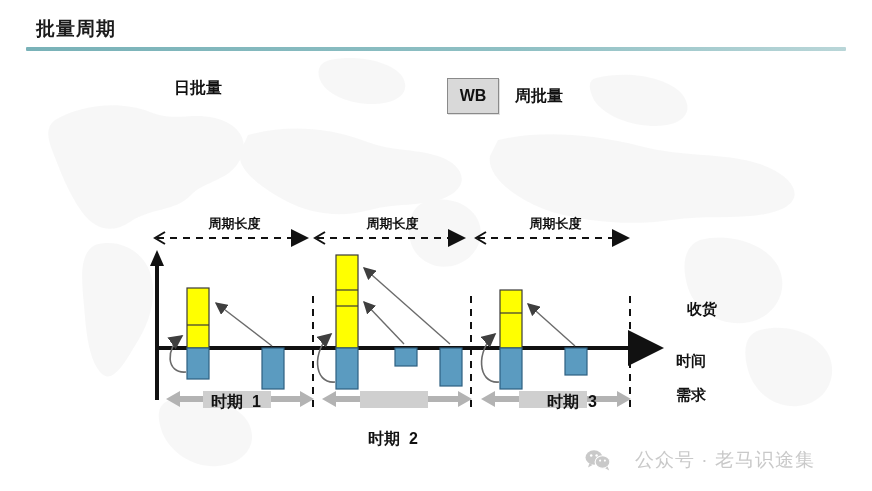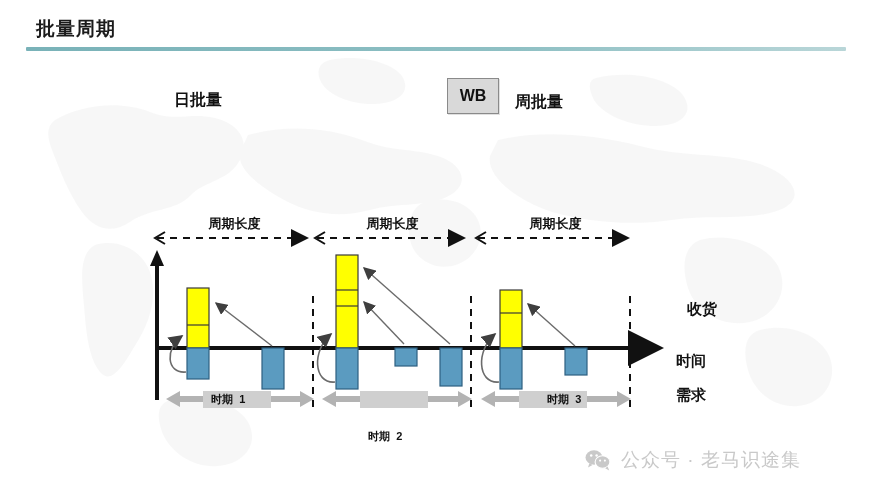--- a/index.html
+++ b/index.html
@@ -28,51 +28,51 @@
   
   .legend-item{position:absolute;display:flex;align-items:center;}
   .legend-badge{
     width:50px;height:34px;
     background:#d9d9d9;border:1px solid #8a8a8a;
     display:flex;align-items:center;justify-content:center;
     font-size:16px;font-weight:bold;color:#111;
     box-shadow:1px 1px 0 rgba(0,0,0,.12);
   }
   .legend-label{
-    margin-left:16px;font-size:16px;font-weight:bold;color:#111;white-space:nowrap;margin-top:12px;
+    margin-left:16px;font-size:16px;font-weight:bold;color:#111;white-space:nowrap;
   }
   #legend-tb{left:158px;top:78px;}
   #legend-mb{left:158px;top:126px;}
   #legend-wb{left:423px;top:78px;padding-left:24px;}
 
   
   #chart{position:absolute;left:0;top:0;width:872px;height:491px;}
 
   .cycle-label{
     position:absolute;font-size:13px;font-weight:bold;color:#111;
     white-space:nowrap;text-align:center;
   }
   .period-label{
-    position:absolute;font-size:11px;font-weight:bold;color:#111;
+    position:absolute;font-size:16px;font-weight:bold;color:#111;
     white-space:nowrap;
     text-align:center;
   }
   .axis-label{
     position:absolute;font-size:15px;font-weight:bold;color:#111;white-space:nowrap;
   }
   #label-shouhuo{left:676px;top:300px;margin-left:11px;}
   #label-shijian{left:676px;top:352px;font-family:Liberation Serif, serif;}
   #label-xuqiu{left:676px;top:386px;}
 
   
   #watermark{
     position:absolute;left:585px;top:447px;display:flex;align-items:center;
     color:#c9c9c9;font-size:19px;white-space:nowrap;
   }
-  #watermark .wm-text{margin-left:10px;letter-spacing:1px;}
+  #watermark .wm-text{margin-left:24px;letter-spacing:1px;}
 </style>
 </head>
 <body>
 
 <div id="slide">
 
   <svg id="map-watermark" viewBox="0 0 872 491" preserveAspectRatio="none" aria-hidden="true">
     <g fill="#f0f0f0">
       <path d="M55 120 C80 105,120 100,150 112 C175 122,190 112,215 118 C240 124,250 142,240 160
                C228 182,205 180,190 196 C176 211,150 208,130 222 C112 234,95 230,82 212

